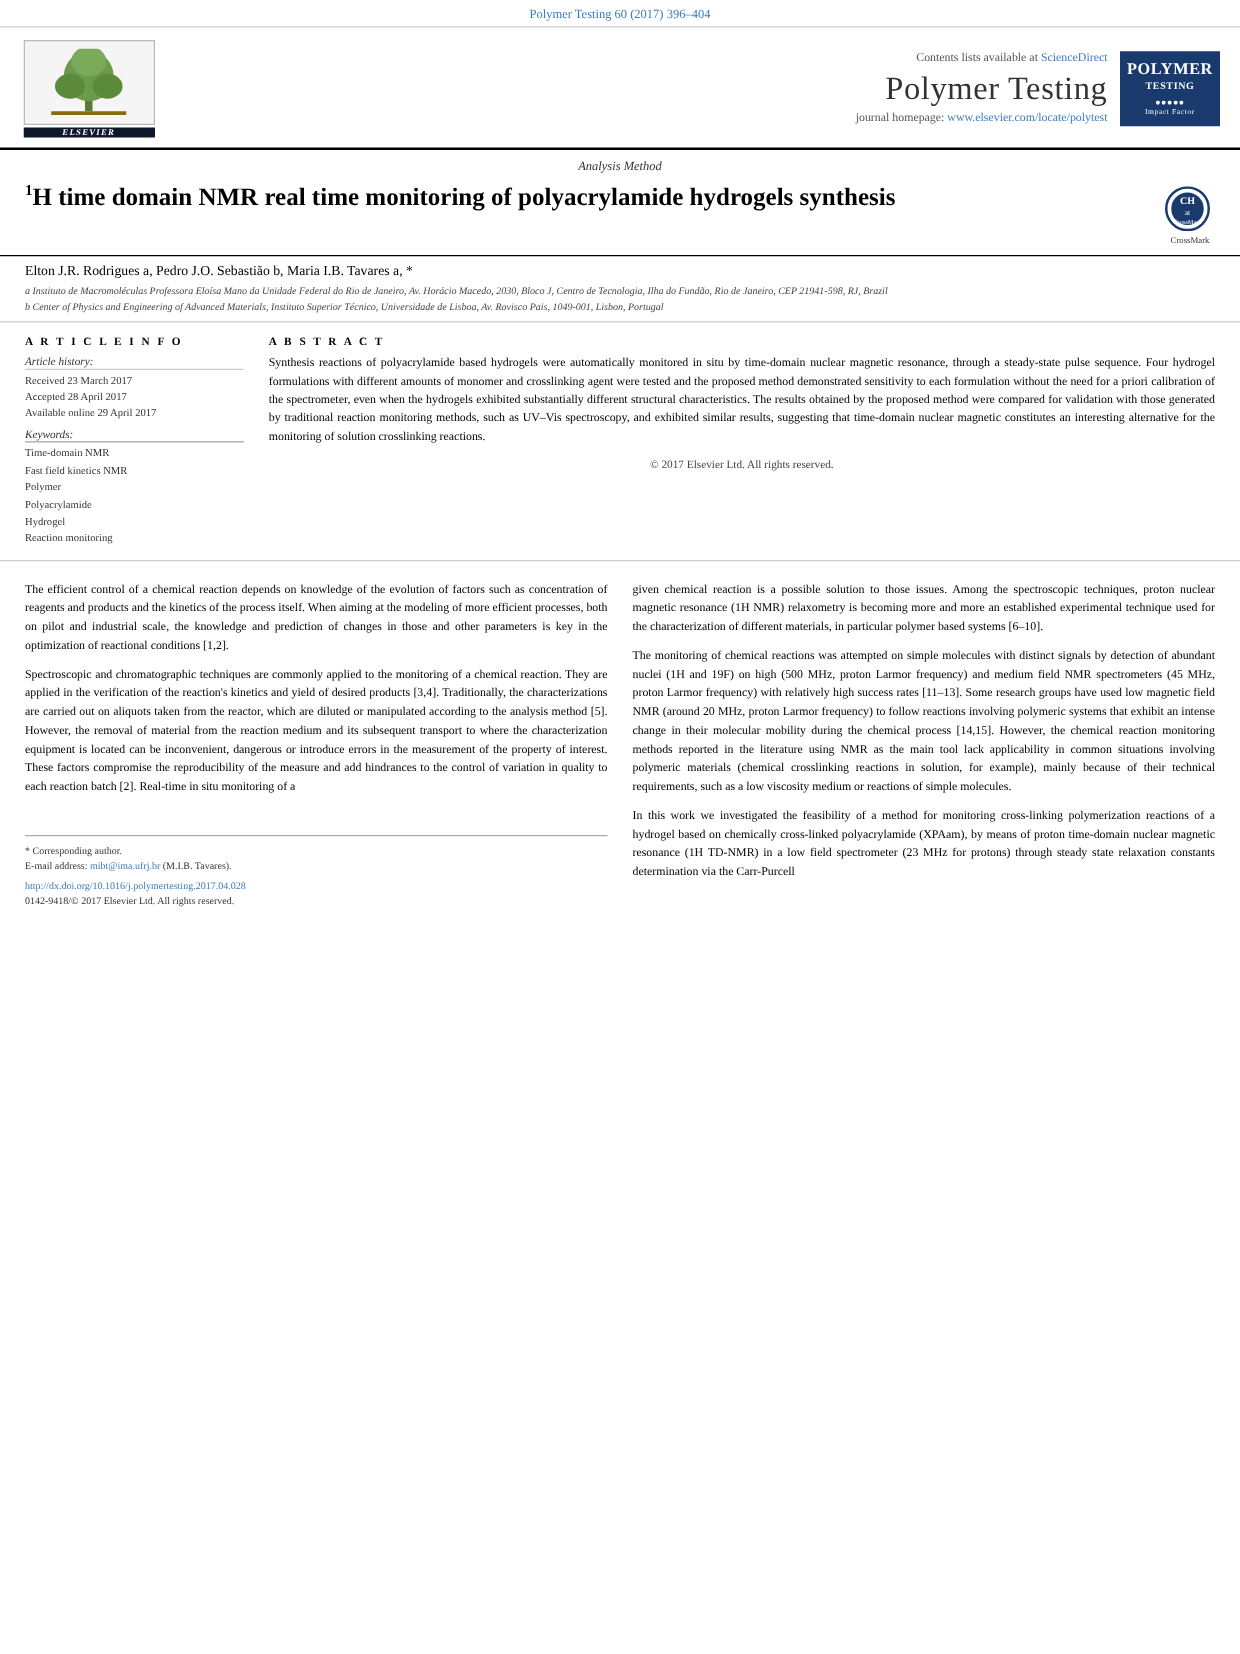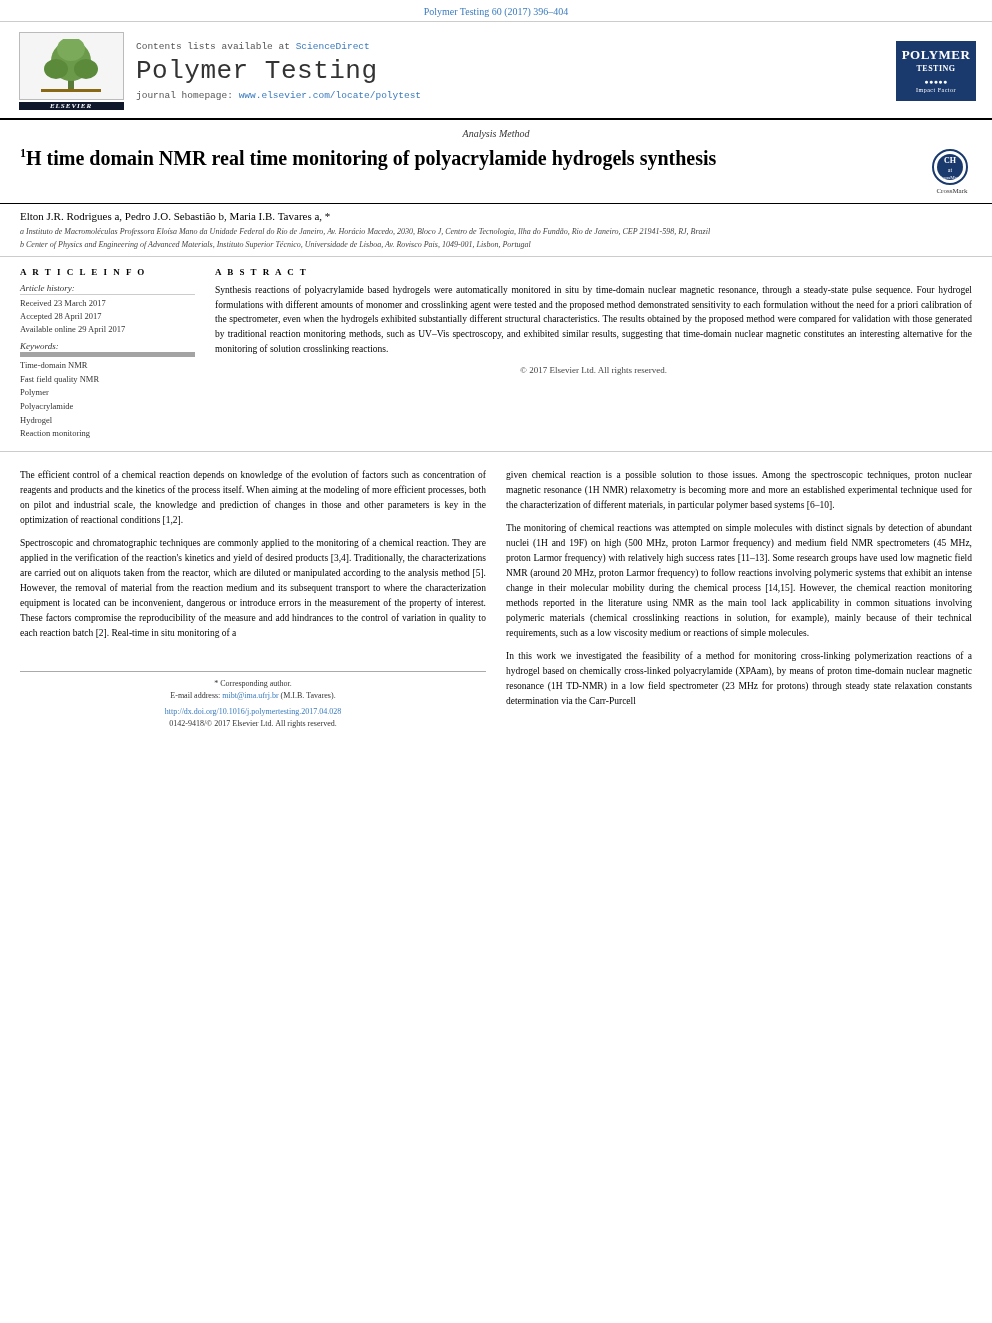--- a/index.html
+++ b/index.html
@@ -55,22 +55,21 @@
       font-style: italic;
     }
     .logo-orange-bar span {
       color: white;
       font-size: 7px;
       font-weight: bold;
       letter-spacing: 1px;
     }
     .journal-center {
       flex: 1;
-      text-align: left;
-      font-family: Liberation Mono, monospace;
+      text-align: right;
     }
     .contents-line {
       font-size: 9.5px;
       color: #555;
       margin-bottom: 4px;
     }
     .contents-line a { color: #3a7bbf; text-decoration: none; }
     .journal-title {
       font-size: 26px;
       font-weight: normal;
@@ -187,21 +186,21 @@
       color: #333;
       line-height: 1.5;
     }
     .keywords-section h4 {
       font-size: 9px;
       font-style: italic;
       font-weight: normal;
       color: #333;
       margin-top: 6px;
       margin-bottom: 2px;
-      border-bottom: 5px solid #a3a3a3;
+      border-bottom: 1px solid #a3a3a3;
       padding-bottom: 1px;
     }
     .keywords-section p {
       font-size: 8.5px;
       color: #333;
       line-height: 1.6;
     }
     .abstract-col {
       flex: 1;
     }
@@ -249,21 +248,20 @@
       font-size: 9.5px;
       line-height: 1.58;
       color: #000;
       text-align: justify;
       margin-bottom: 8px;
     }
     .footnote-area {
       margin-top: 30px;
       border-top: 1px solid #aaa;
       padding-top: 6px;
-      text-align: center;
     }
     .footnote-area p {
       font-size: 8px;
       color: #333;
       line-height: 1.5;
     }
     .footnote-area a { color: #3a7bbf; text-decoration: none; }
     .doi-line {
       font-size: 8px;
       color: #3a7bbf;
@@ -369,21 +367,21 @@
     <h3>A R T I C L E   I N F O</h3>
     <div class="info-subsection">
       <h4>Article history:</h4>
       <p>Received 23 March 2017</p>
       <p>Accepted 28 April 2017</p>
       <p>Available online 29 April 2017</p>
     </div>
     <div class="keywords-section">
       <h4>Keywords:</h4>
       <p>Time-domain NMR</p>
-      <p>Fast field quality NMR</p>
+      <p>Fast field kinetics NMR</p>
       <p>Polymer</p>
       <p>Polyacrylamide</p>
       <p>Hydrogel</p>
       <p>Reaction monitoring</p>
     </div>
   </div>
 
   <div class="abstract-col">
     <h3>A B S T R A C T</h3>
     <div class="abstract-text">

